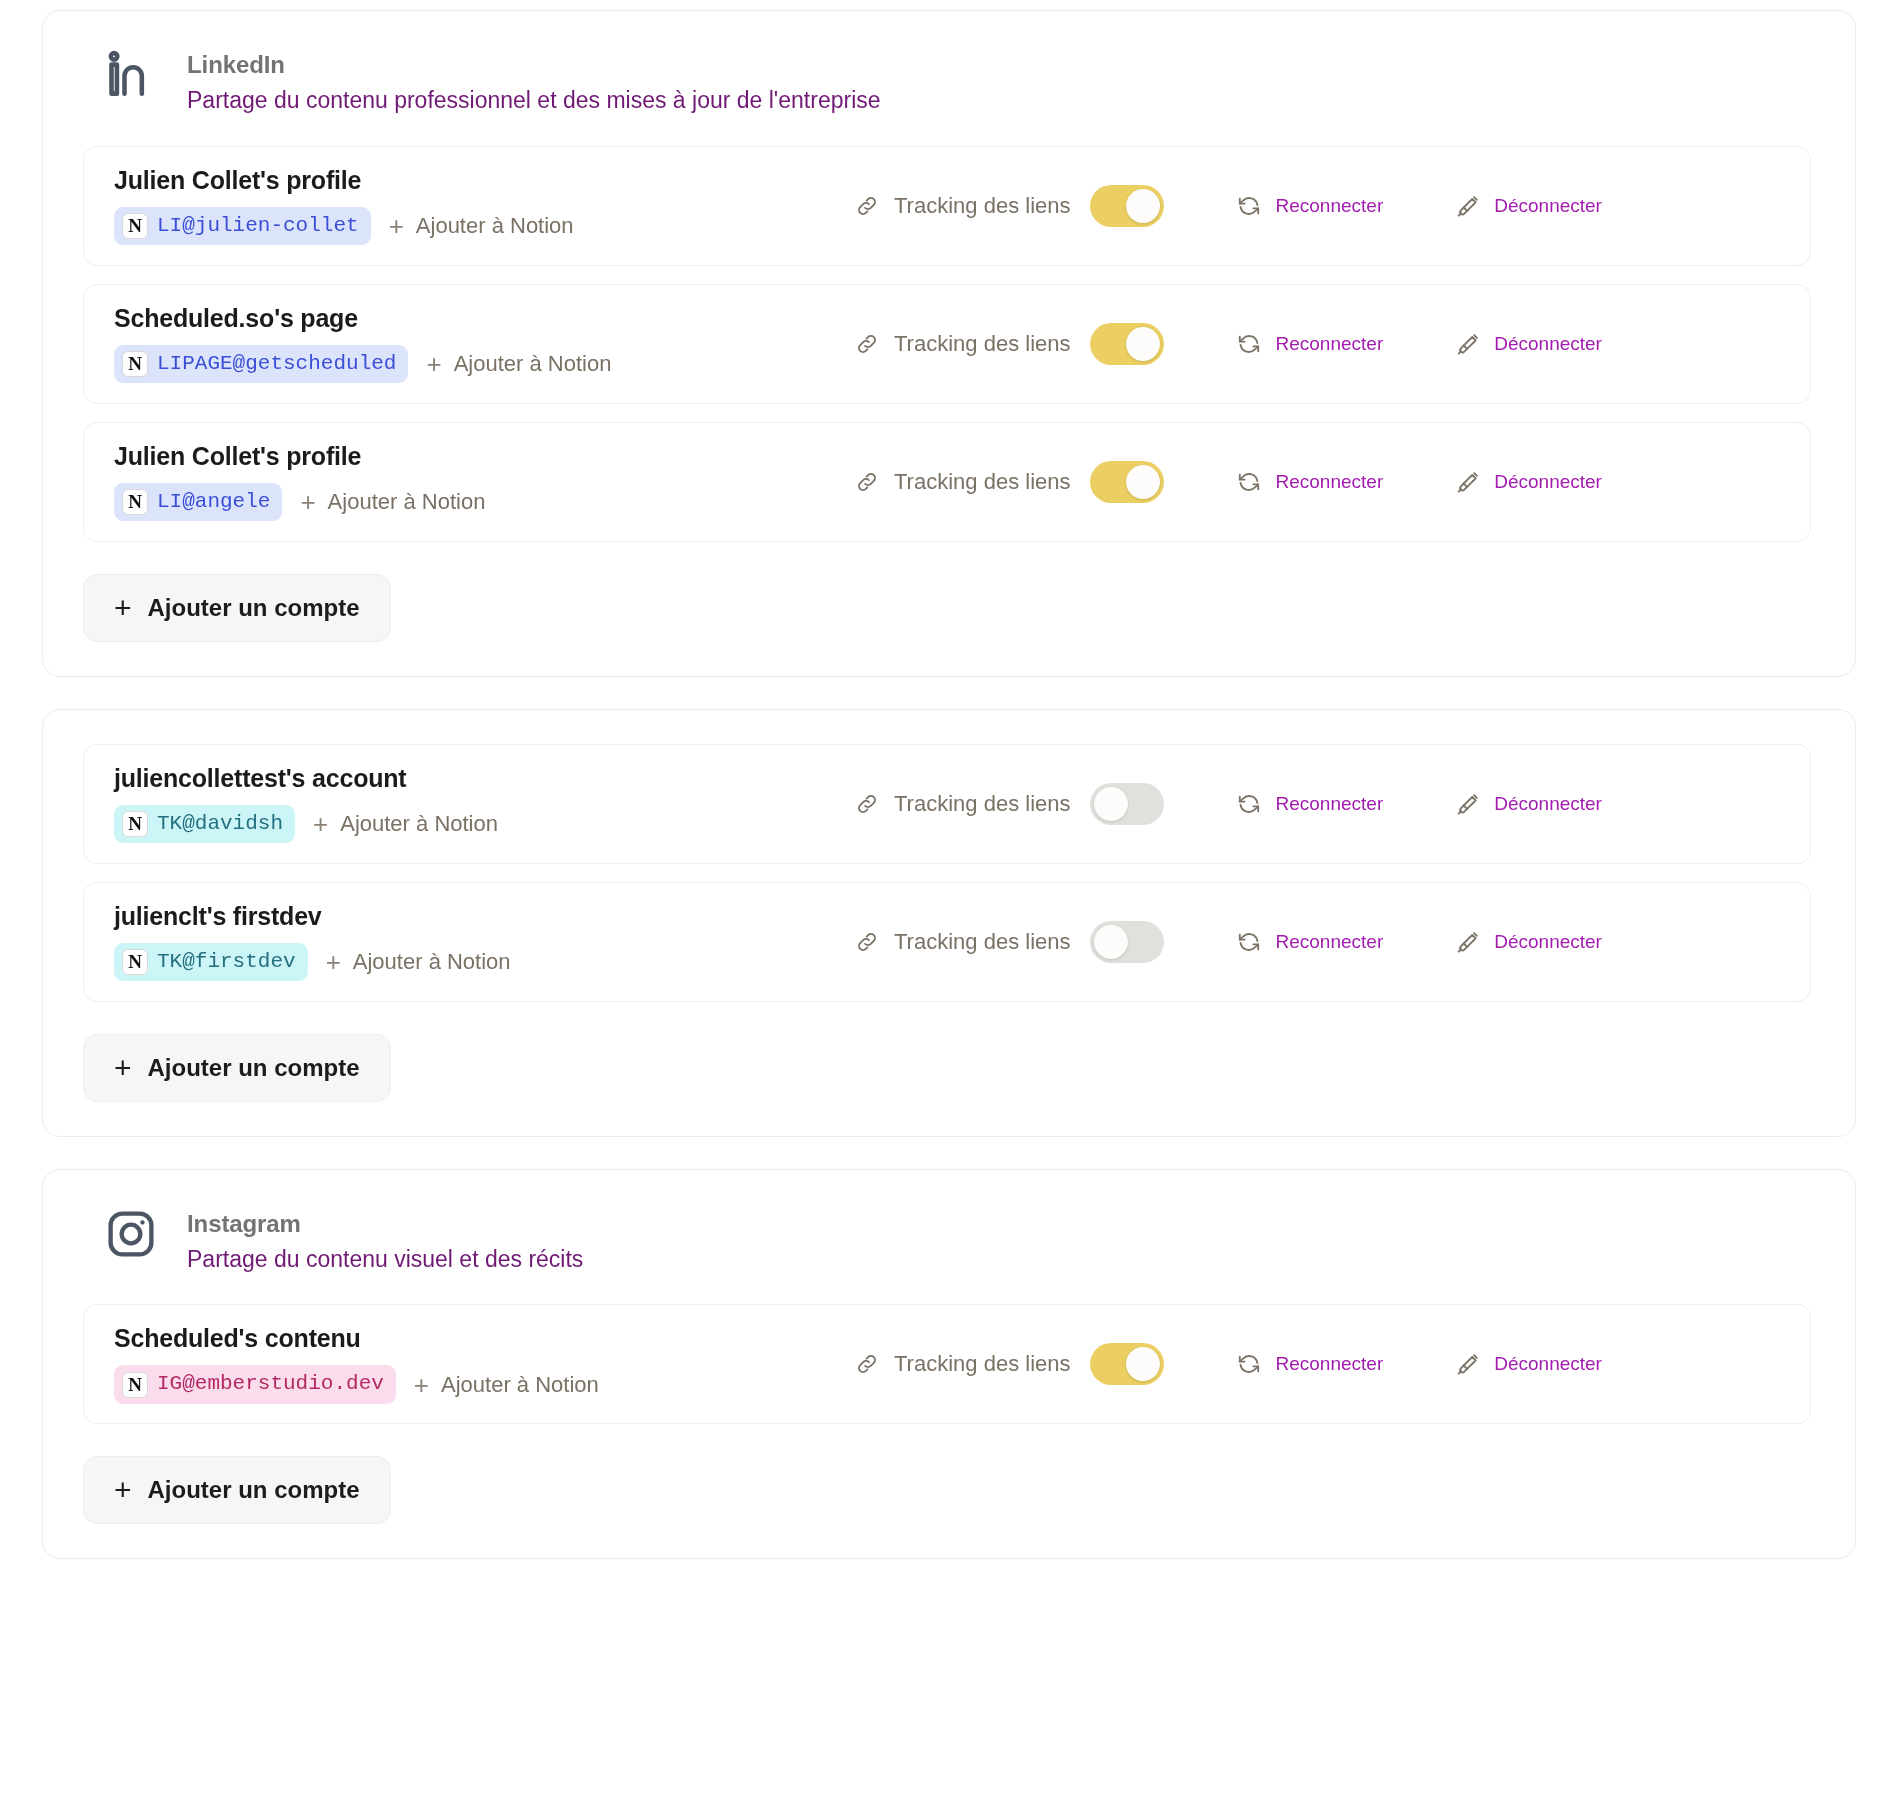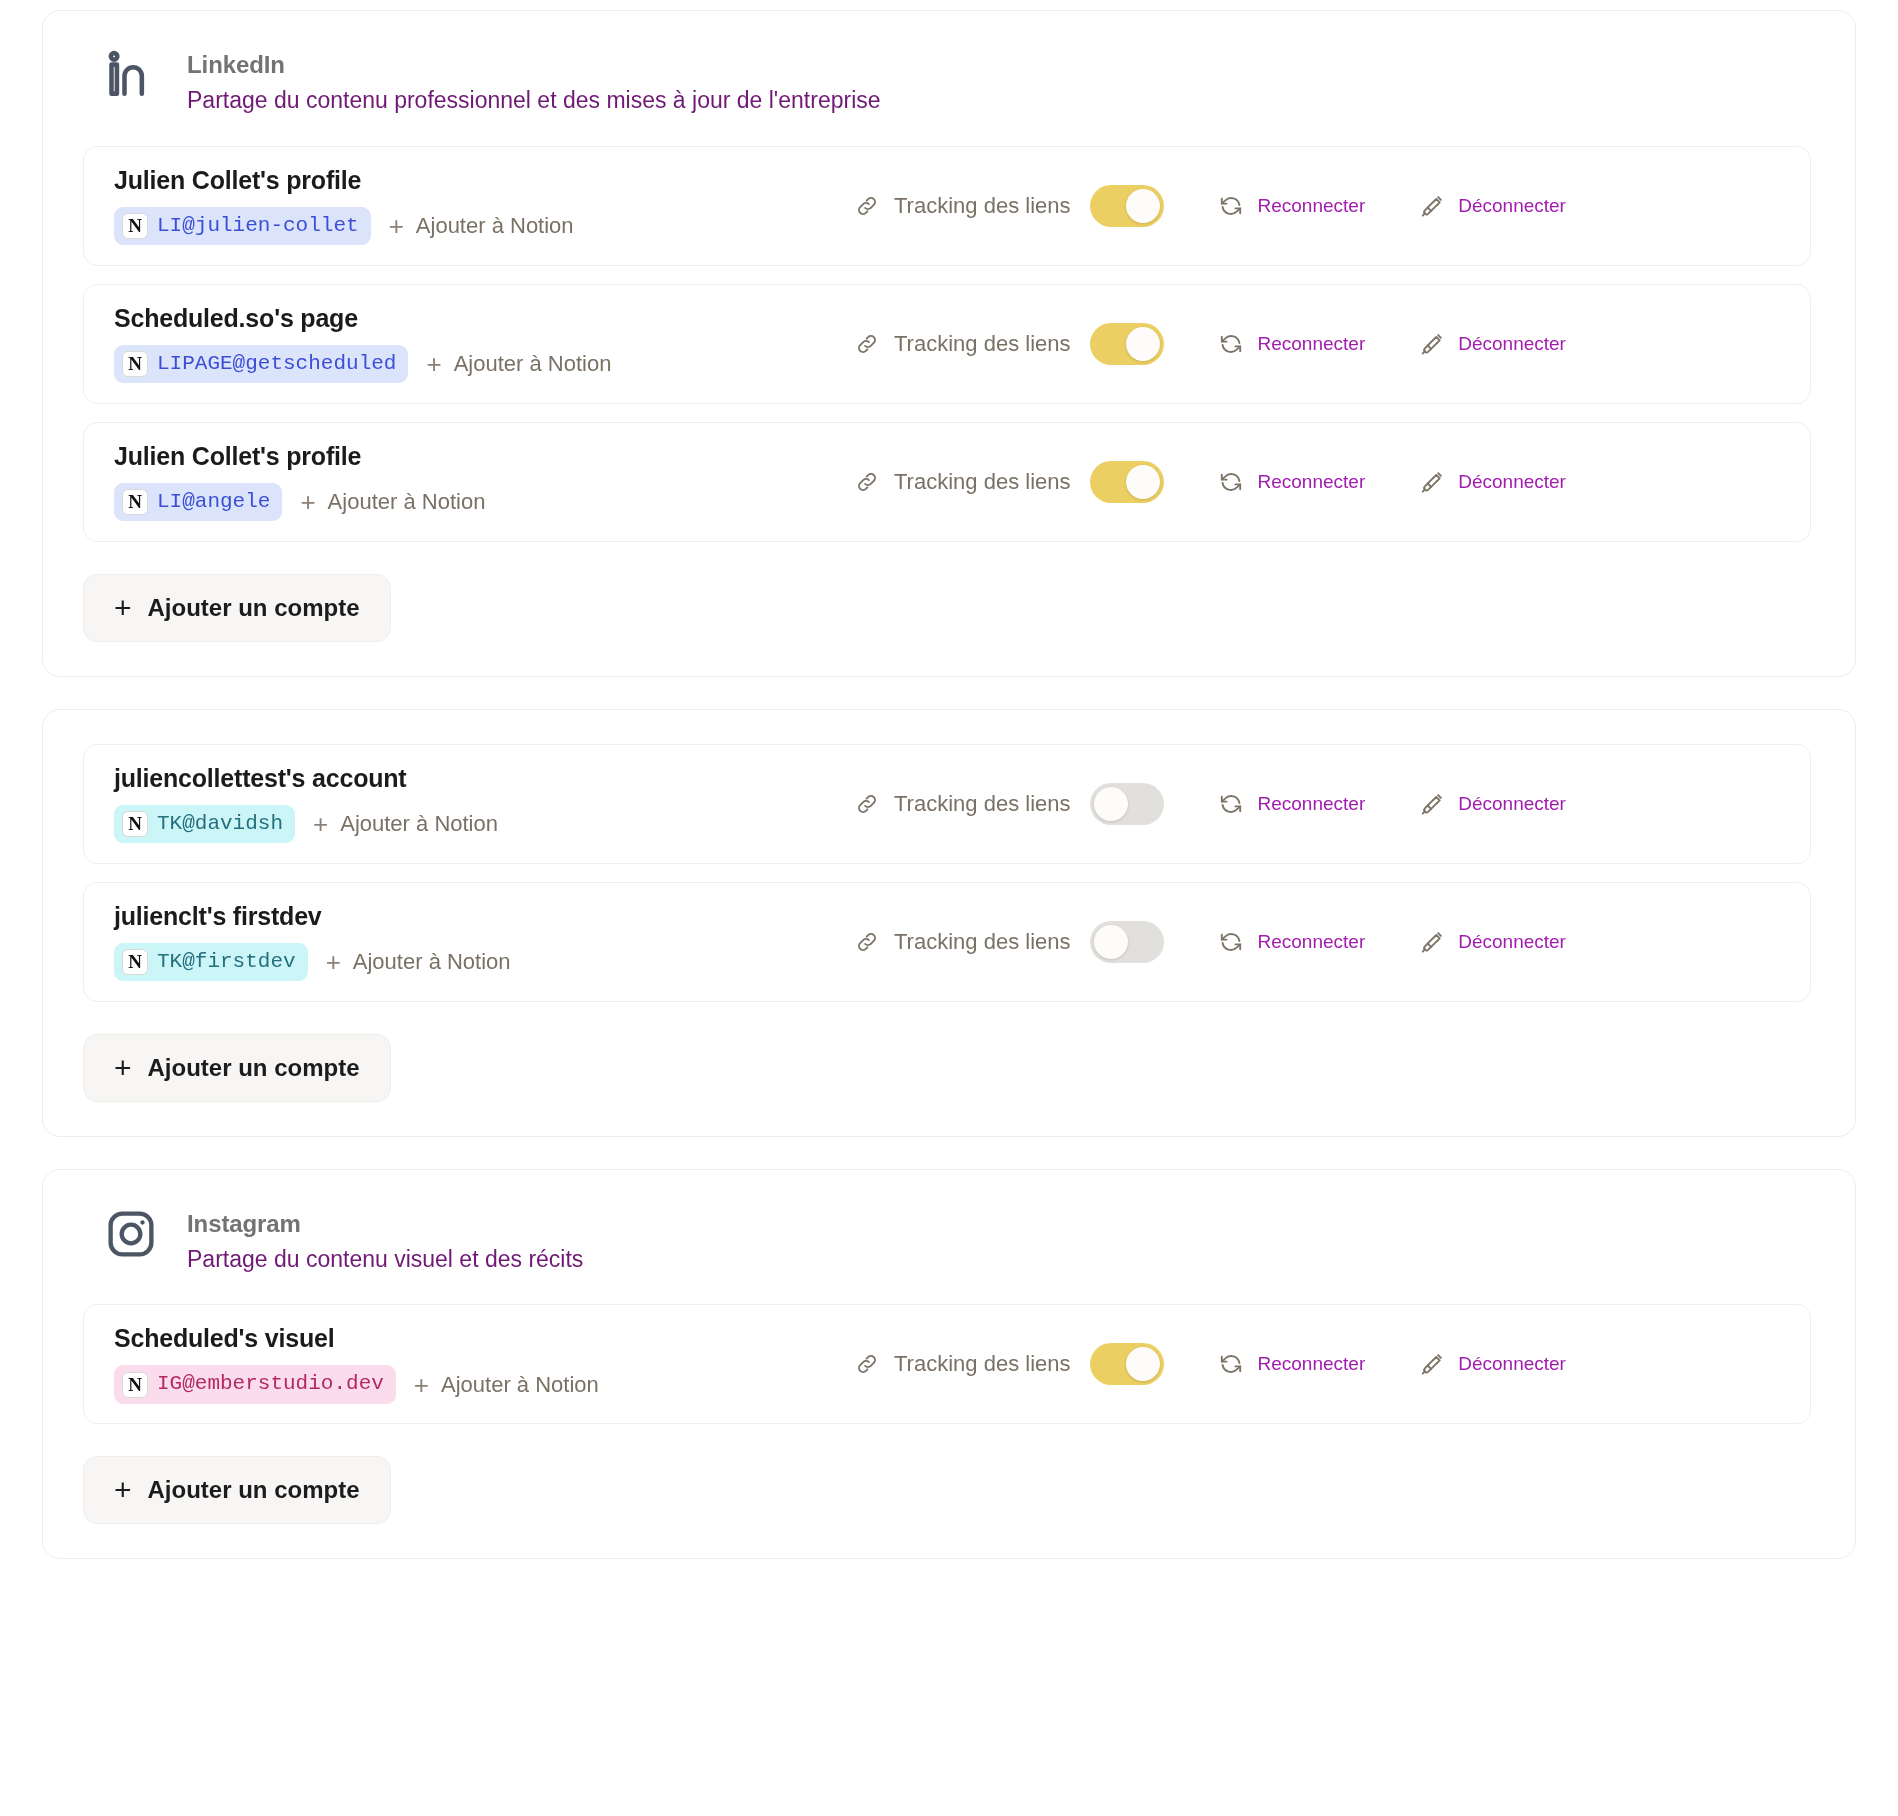--- a/index.html
+++ b/index.html
@@ -137,21 +137,21 @@
     line-height: 1;
     font-weight: 400;
     color: #8b8174;
   }
 
   
   .account-actions {
     display: flex;
     align-items: center;
     flex: 1;
-    gap: 0;
+    gap: 18px;
   }
 
   .tracking-group {
     display: flex;
     align-items: center;
     gap: 14px;
   }
 
   .action-icon {
     width: 26px;
@@ -523,21 +523,21 @@
             <circle cx="17.3" cy="6.7" r="1" fill="currentColor" stroke="none"></circle>
           </svg>
         </span>
         <div class="platform-meta">
           <div class="platform-title">Instagram</div>
           <div class="platform-desc">Partage du contenu visuel et des récits</div>
         </div>
       </div>
       <div class="account-row">
       <div class="account-left">
-        <div class="account-name">Scheduled's visuel</div>
+        <div class="account-name">Scheduled's contenu</div>
         <div class="account-tags">
           <span class="notion-badge badge-instagram">
       <span class="n-square">N</span>
       <span>IG@emberstudio.dev</span>
     </span>
           <span class="add-notion">
             <span class="plus">+</span>
             <span>Ajouter à Notion</span>
           </span>
         </div>

